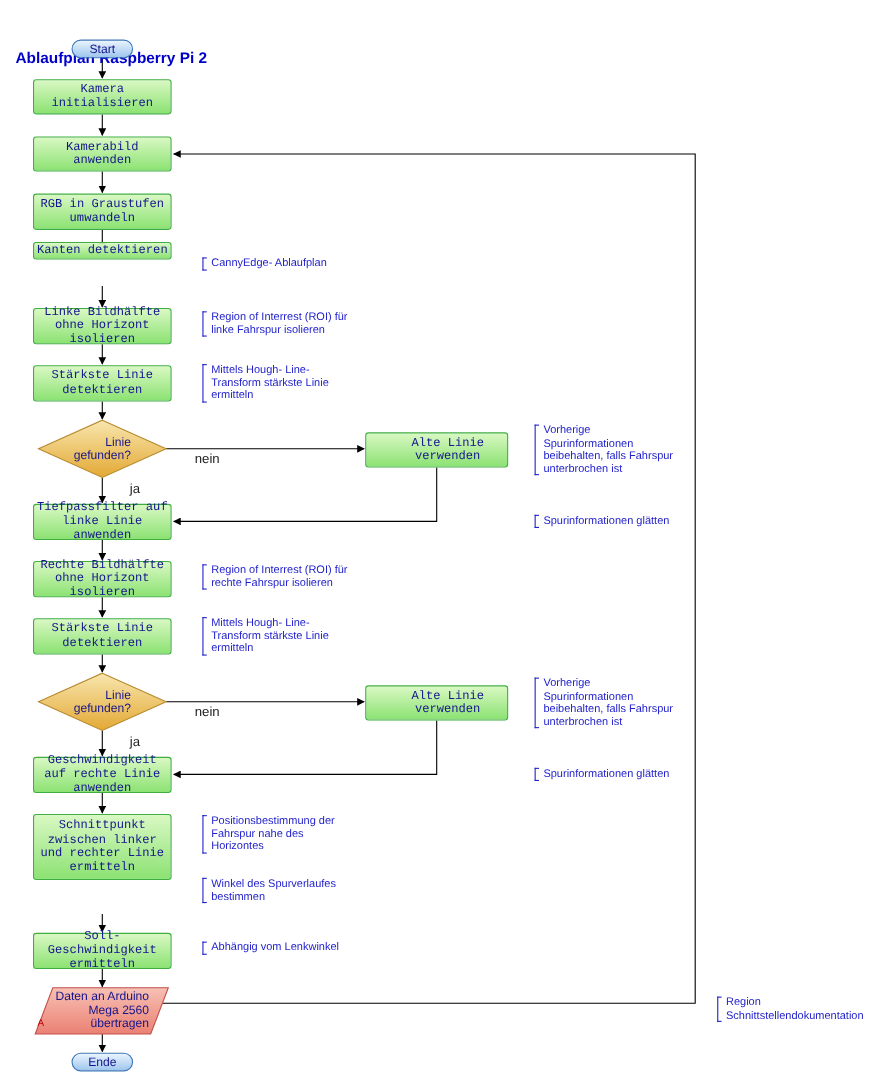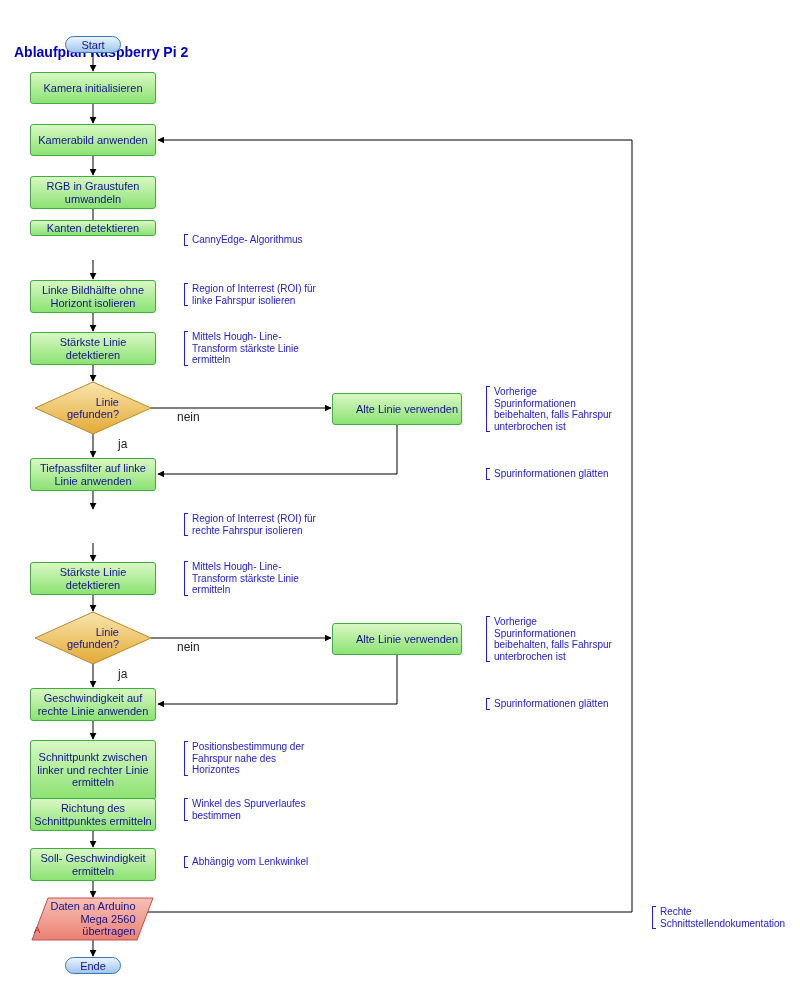--- a/index.html
+++ b/index.html
@@ -5,21 +5,21 @@
   html,body{margin:0;padding:0;background:#ffffff;}
   #canvas{position:relative;width:800px;height:990px;background:#ffffff;
           font-family:"Liberation Sans", sans-serif;overflow:hidden;}
   #wires{position:absolute;left:0;top:0;width:800px;height:990px;}
 
   .title{position:absolute;left:14px;top:8px;font-size:14px;font-weight:bold;color:#0000c8;margin-top:36px;}
 
   .pnode{position:absolute;left:30px;width:126px;display:flex;align-items:center;justify-content:center;
          text-align:center;color:#14148c;font-size:11px;line-height:12.5px;
          background:linear-gradient(180deg,#d9f8c3 0%,#8ce273 100%);
-         border:1px solid #3fae41;border-radius:3px;box-sizing:border-box;white-space:pre-line;padding:1px 2px;}
+         border:1px solid #3fae41;border-radius:3px;box-sizing:border-box;white-space:pre-line;padding:1px 2px;font-family:Liberation Mono, monospace;}
   .altnode{left:332px;width:130px;padding-left:22px;}
 
   .pill{position:absolute;left:65px;width:56px;height:17px;display:flex;align-items:center;justify-content:center;
         color:#14148c;font-size:11px;background:linear-gradient(180deg,#eaf4fe 0%,#9fc6ee 100%);
         border:1px solid #3c76b8;border-radius:9px;box-sizing:border-box;}
 
   .shape-label{position:absolute;display:flex;align-items:center;justify-content:center;text-align:right;
         color:#14148c;font-size:11px;line-height:12.5px;white-space:pre-line;}
 
   .io-connector{position:absolute;left:34px;top:925px;color:#c00000;font-size:9px;}
@@ -89,24 +89,24 @@
   <div class="pill" style="top:36px">Start</div>
   <div class="pill" style="top:957px">Ende</div>
 
   <div class="pnode" style="top:72px;height:32px">Kamera initialisieren</div>
   <div class="pnode" style="top:124px;height:32px">Kamerabild anwenden</div>
   <div class="pnode" style="top:176px;height:33px">RGB in Graustufen umwandeln</div>
   <div class="pnode" style="top:220px;height:16px">Kanten detektieren</div>
   <div class="pnode" style="top:280px;height:33px">Linke Bildhälfte ohne Horizont isolieren</div>
   <div class="pnode" style="top:332px;height:33px">Stärkste Linie detektieren</div>
   <div class="pnode" style="top:458px;height:33px">Tiefpassfilter auf linke Linie anwenden</div>
+  <div class="pnode" style="top:510px;height:33px">Rechte Bildhälfte ohne Horizont isolieren</div>
   <div class="pnode" style="top:562px;height:33px">Stärkste Linie detektieren</div>
   <div class="pnode" style="top:688px;height:33px">Geschwindigkeit auf rechte Linie anwenden</div>
   <div class="pnode" style="top:740px;height:60px">Schnittpunkt zwischen linker und rechter Linie ermitteln</div>
-  <div class="pnode" style="top:798px;height:33px">Richtung des Schnittpunktes ermitteln</div>
   <div class="pnode" style="top:848px;height:33px">Soll- Geschwindigkeit ermitteln</div>
 
   <div class="pnode altnode" style="top:393px;height:32px">Alte Linie verwenden</div>
   <div class="pnode altnode" style="top:623px;height:32px">Alte Linie verwenden</div>
 
   <div class="shape-label" style="left:45px;top:389px;width:96px;height:38px">Linie
 gefunden?</div>
   <div class="shape-label" style="left:45px;top:619px;width:96px;height:38px">Linie
 gefunden?</div>
 
@@ -115,21 +115,21 @@
 übertragen</div>
   <div class="io-connector">A</div>
 
   <div class="edge-label" style="left:157px;top:410px">nein</div>
   <div class="edge-label" style="left:98px;top:437px">ja</div>
   <div class="edge-label" style="left:157px;top:640px">nein</div>
   <div class="edge-label" style="left:98px;top:667px">ja</div>
 
   <div class="annot" style="left:184px;top:234px">
     <span class="bracket"></span>
-    <span class="annot-text">CannyEdge- Algorithmus</span>
+    <span class="annot-text">CannyEdge- Ablaufplan</span>
   </div>
   <div class="annot" style="left:184px;top:283px">
     <span class="bracket"></span>
     <span class="annot-text">Region of Interrest (ROI) für
 linke Fahrspur isolieren</span>
   </div>
   <div class="annot" style="left:184px;top:331px">
     <span class="bracket"></span>
     <span class="annot-text">Mittels Hough- Line-
 Transform stärkste Linie
@@ -178,17 +178,17 @@
     <span class="bracket"></span>
     <span class="annot-text">Winkel des Spurverlaufes
 bestimmen</span>
   </div>
   <div class="annot" style="left:184px;top:856px">
     <span class="bracket"></span>
     <span class="annot-text">Abhängig vom Lenkwinkel</span>
   </div>
   <div class="annot" style="left:652px;top:906px">
     <span class="bracket"></span>
-    <span class="annot-text">Rechte
+    <span class="annot-text">Region
 Schnittstellendokumentation</span>
   </div>
 
 </div>
 
 </body></html>

